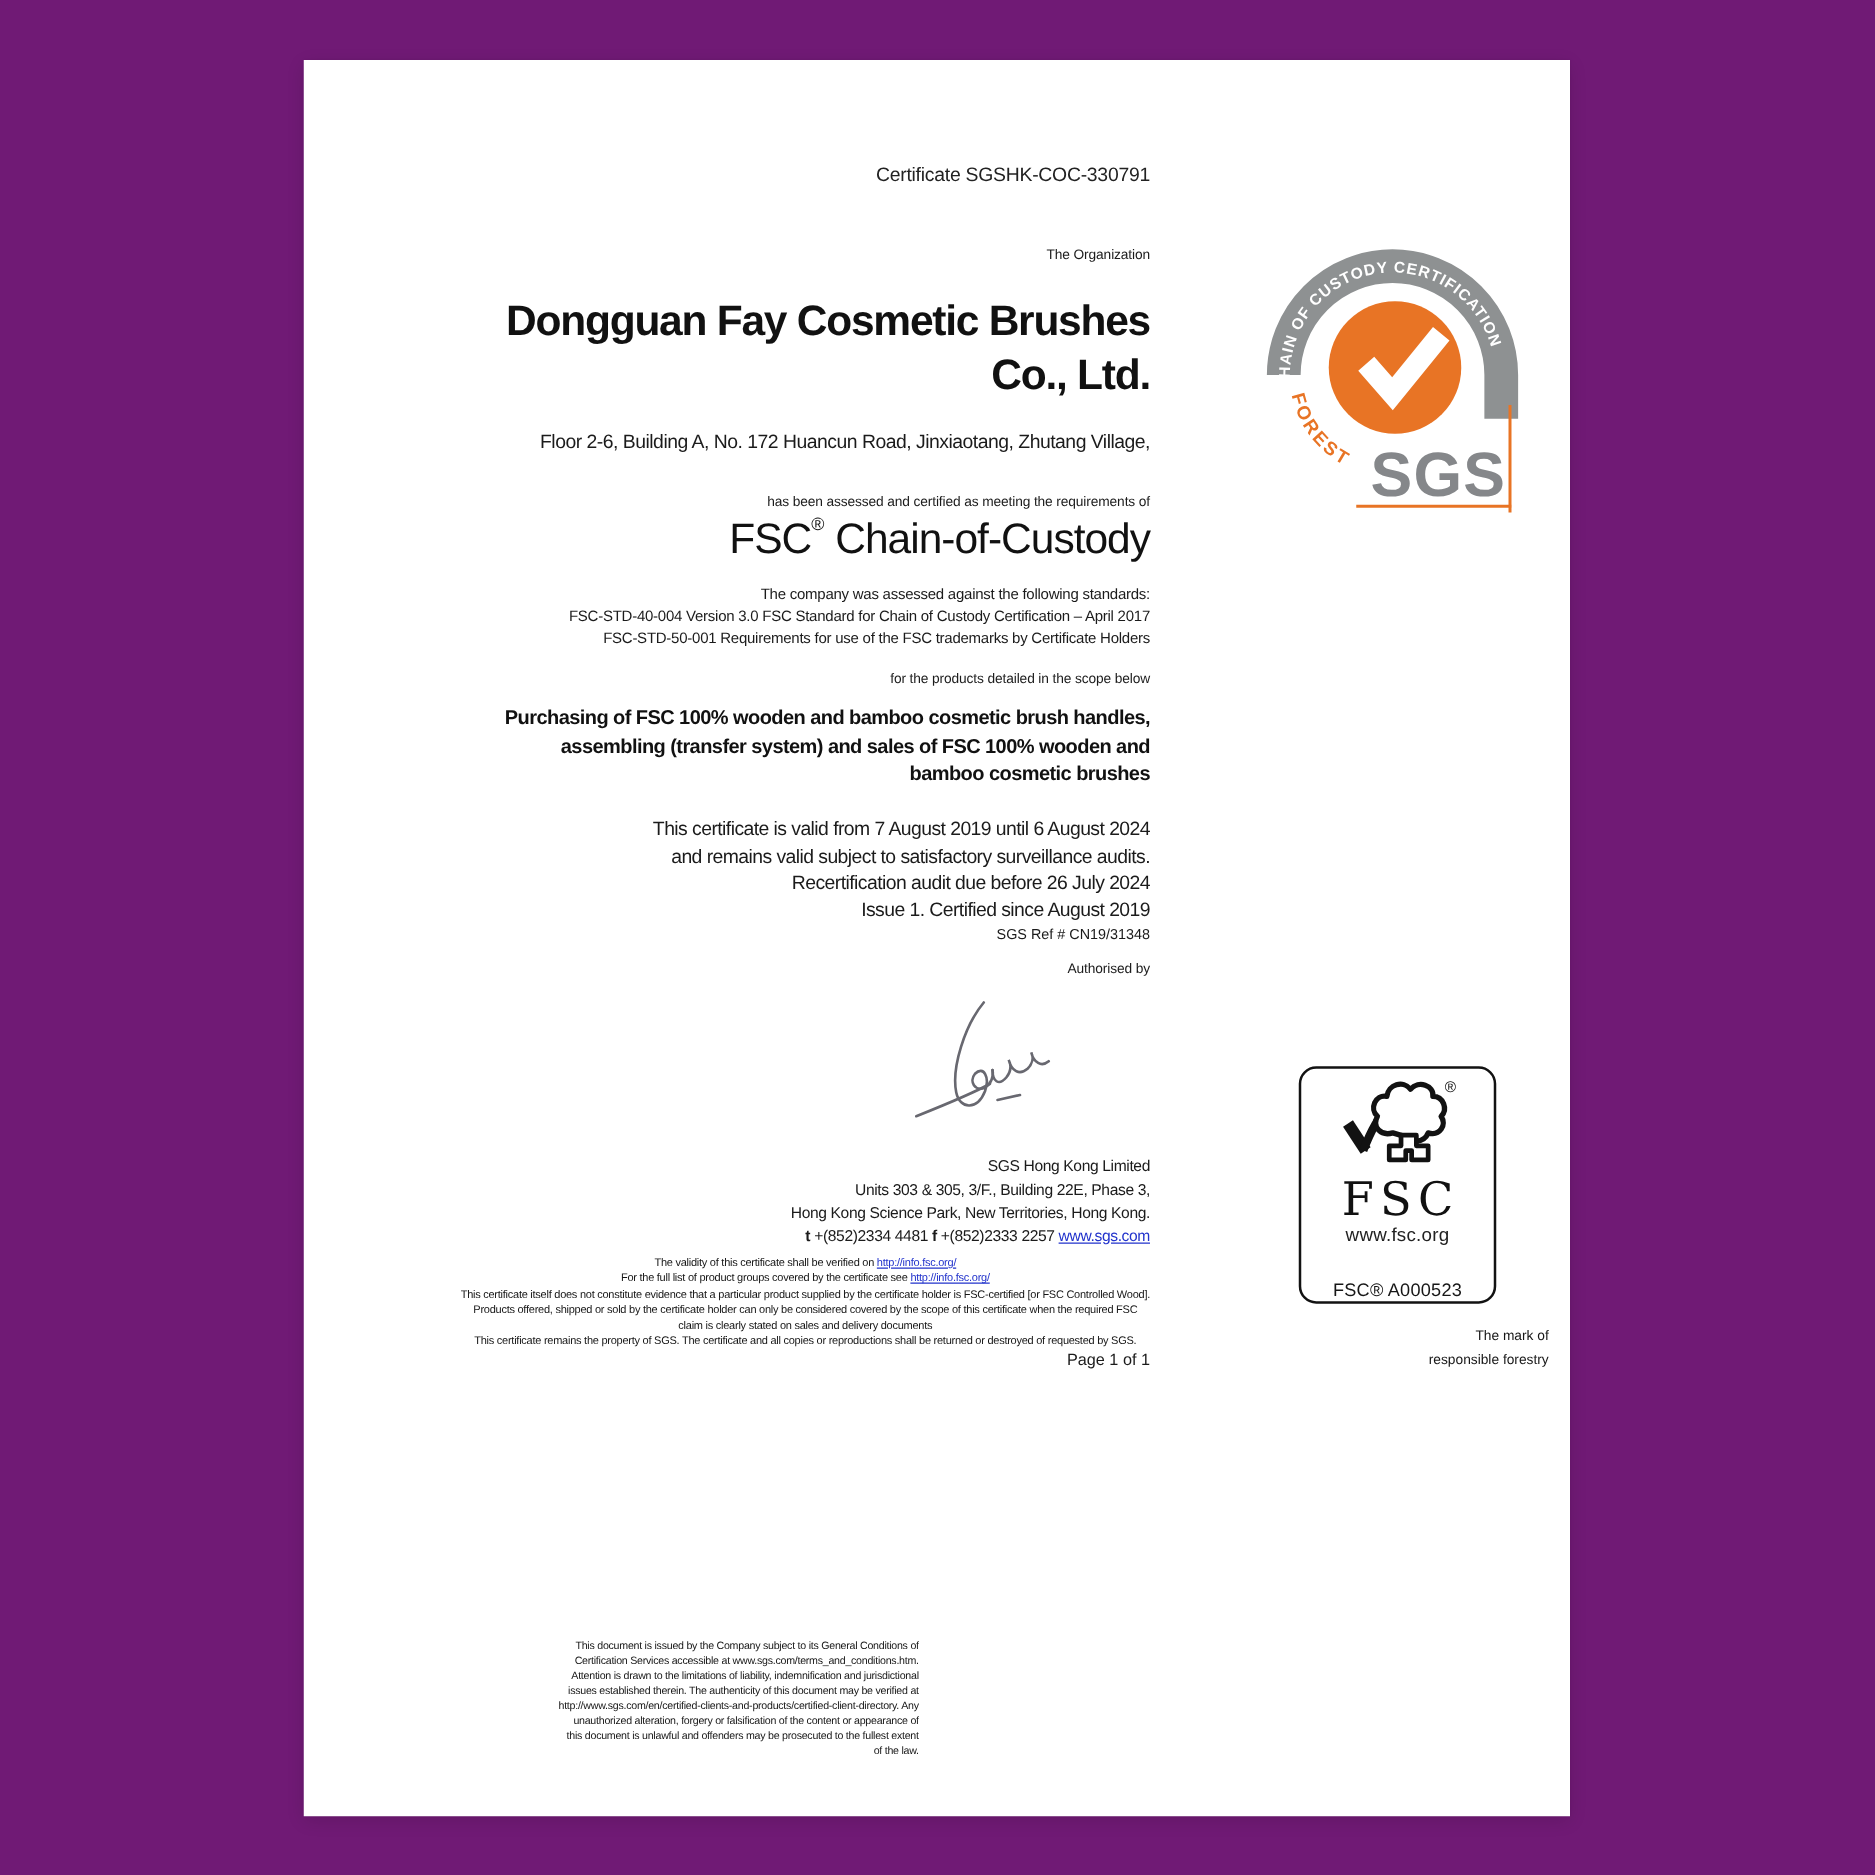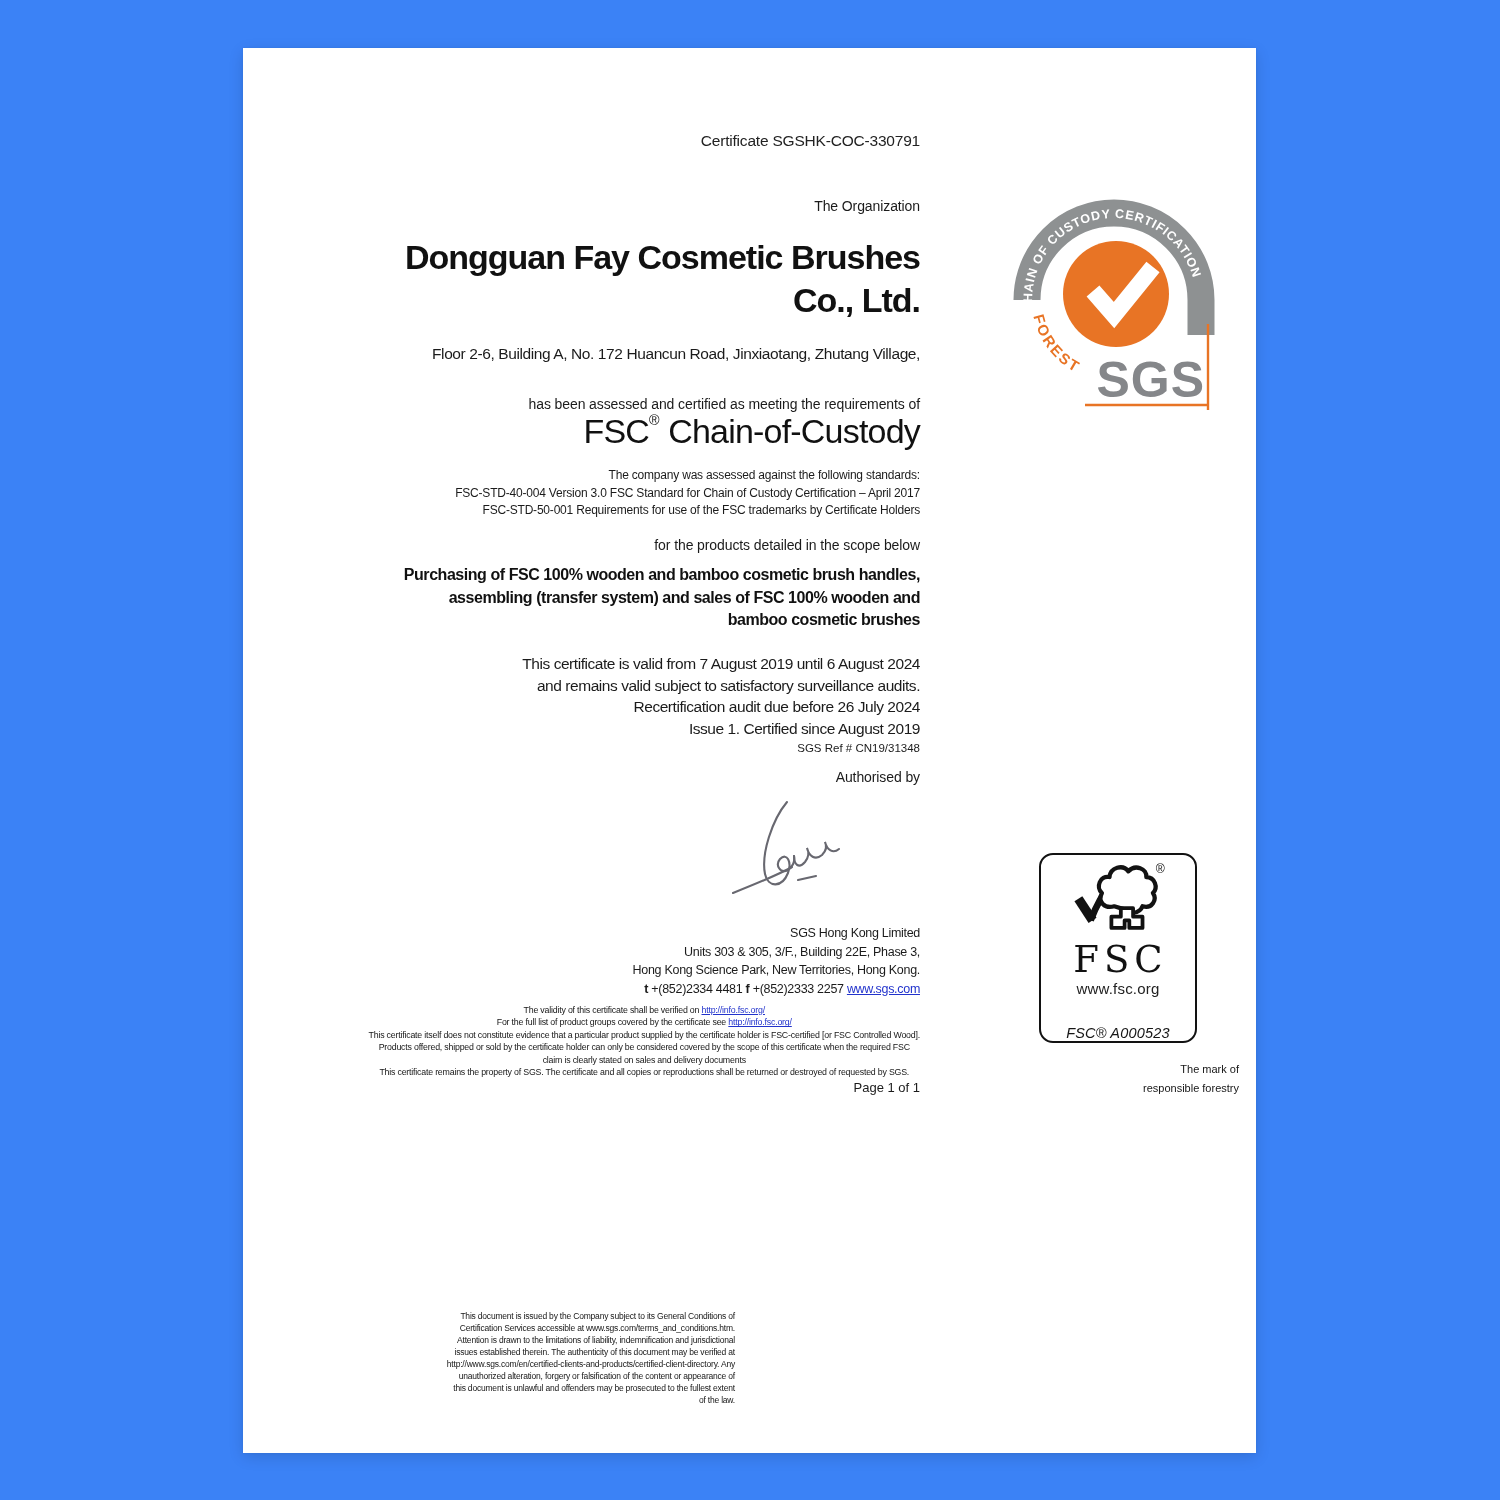--- a/index.html
+++ b/index.html
@@ -1,22 +1,22 @@
 <!DOCTYPE html>
 <html><head>
 <meta charset="utf-8">
 <style>
   html,body{margin:0;padding:0;}
-  .stage{position:relative;width:1500px;height:1500px;background:#3b82f6;overflow:hidden;
+  .stage{position:relative;width:1500px;height:1500px;background:#701a75;overflow:hidden;
          font-family:"Liberation Sans", sans-serif;color:#1b1b1b;}
   .page{position:absolute;left:243px;top:48px;width:1013px;height:1405px;background:#ffffff;
         box-shadow:0 4px 14px rgba(0,0,0,.13), 0 0 2px rgba(0,0,0,.07);}
   .blk{position:absolute;right:336px;text-align:right;white-space:nowrap;}
   .cert-number{top:84px;font-size:15.5px;letter-spacing:-0.2px;color:#222;}
-  .small-label{font-size:14px;letter-spacing:-0.1px;color:#1b1b1b;}
+  .small-label{font-size:11px;letter-spacing:-0.1px;color:#1b1b1b;}
   .org-label{top:150px;}
   .org-name{top:188px;font-size:34px;font-weight:bold;line-height:43px;letter-spacing:-1px;color:#111;}
   .address{top:294px;font-size:15.5px;line-height:23px;letter-spacing:-0.4px;}
   .assessed{top:348px;}
   .coc-title{top:364px;font-size:34px;font-weight:normal;letter-spacing:-0.8px;color:#111;}
   .coc-title sup{font-size:0.42em;vertical-align:18px;letter-spacing:0;}
   .standards{top:419px;font-size:12px;line-height:17.5px;letter-spacing:-0.2px;}
   .scope-intro{top:489px;}
   .scope{top:516px;font-size:16px;font-weight:bold;line-height:22.5px;letter-spacing:-0.45px;color:#111;}
   .validity{top:605px;font-size:15.5px;line-height:21.5px;letter-spacing:-0.45px;}
@@ -31,21 +31,21 @@
   
   .coc-logo{position:absolute;left:765px;top:146px;width:212px;height:220px;}
   
   .fsc-box{position:absolute;left:796px;top:805px;width:158px;height:190px;border:2.5px solid #121212;
            border-radius:14px;background:#fff;box-sizing:border-box;display:flex;flex-direction:column;
            align-items:center;}
   .fsc-tree{margin-top:6px;}
   .fsc-acronym{font-family:"DejaVu Serif", serif;font-size:37px;line-height:36px;letter-spacing:5px;
                color:#111;margin-top:-2px;margin-right:-5px;}
   .fsc-url{font-size:15px;letter-spacing:0.2px;color:#222;margin-top:2px;}
-  .fsc-license{font-size:14.5px;letter-spacing:0.2px;color:#161616;margin-top:28px;font-style:italic;}
+  .fsc-license{font-size:14.5px;letter-spacing:0.2px;color:#161616;margin-top:28px;}
   .fsc-tagline{position:absolute;left:756px;top:1012px;width:240px;text-align:right;
                font-size:11px;line-height:19px;color:#161616;}
   .signature{position:absolute;left:487px;top:750px;}
 </style>
 </head>
 <body>
 
 <div class="stage">
   <div class="page">
 

